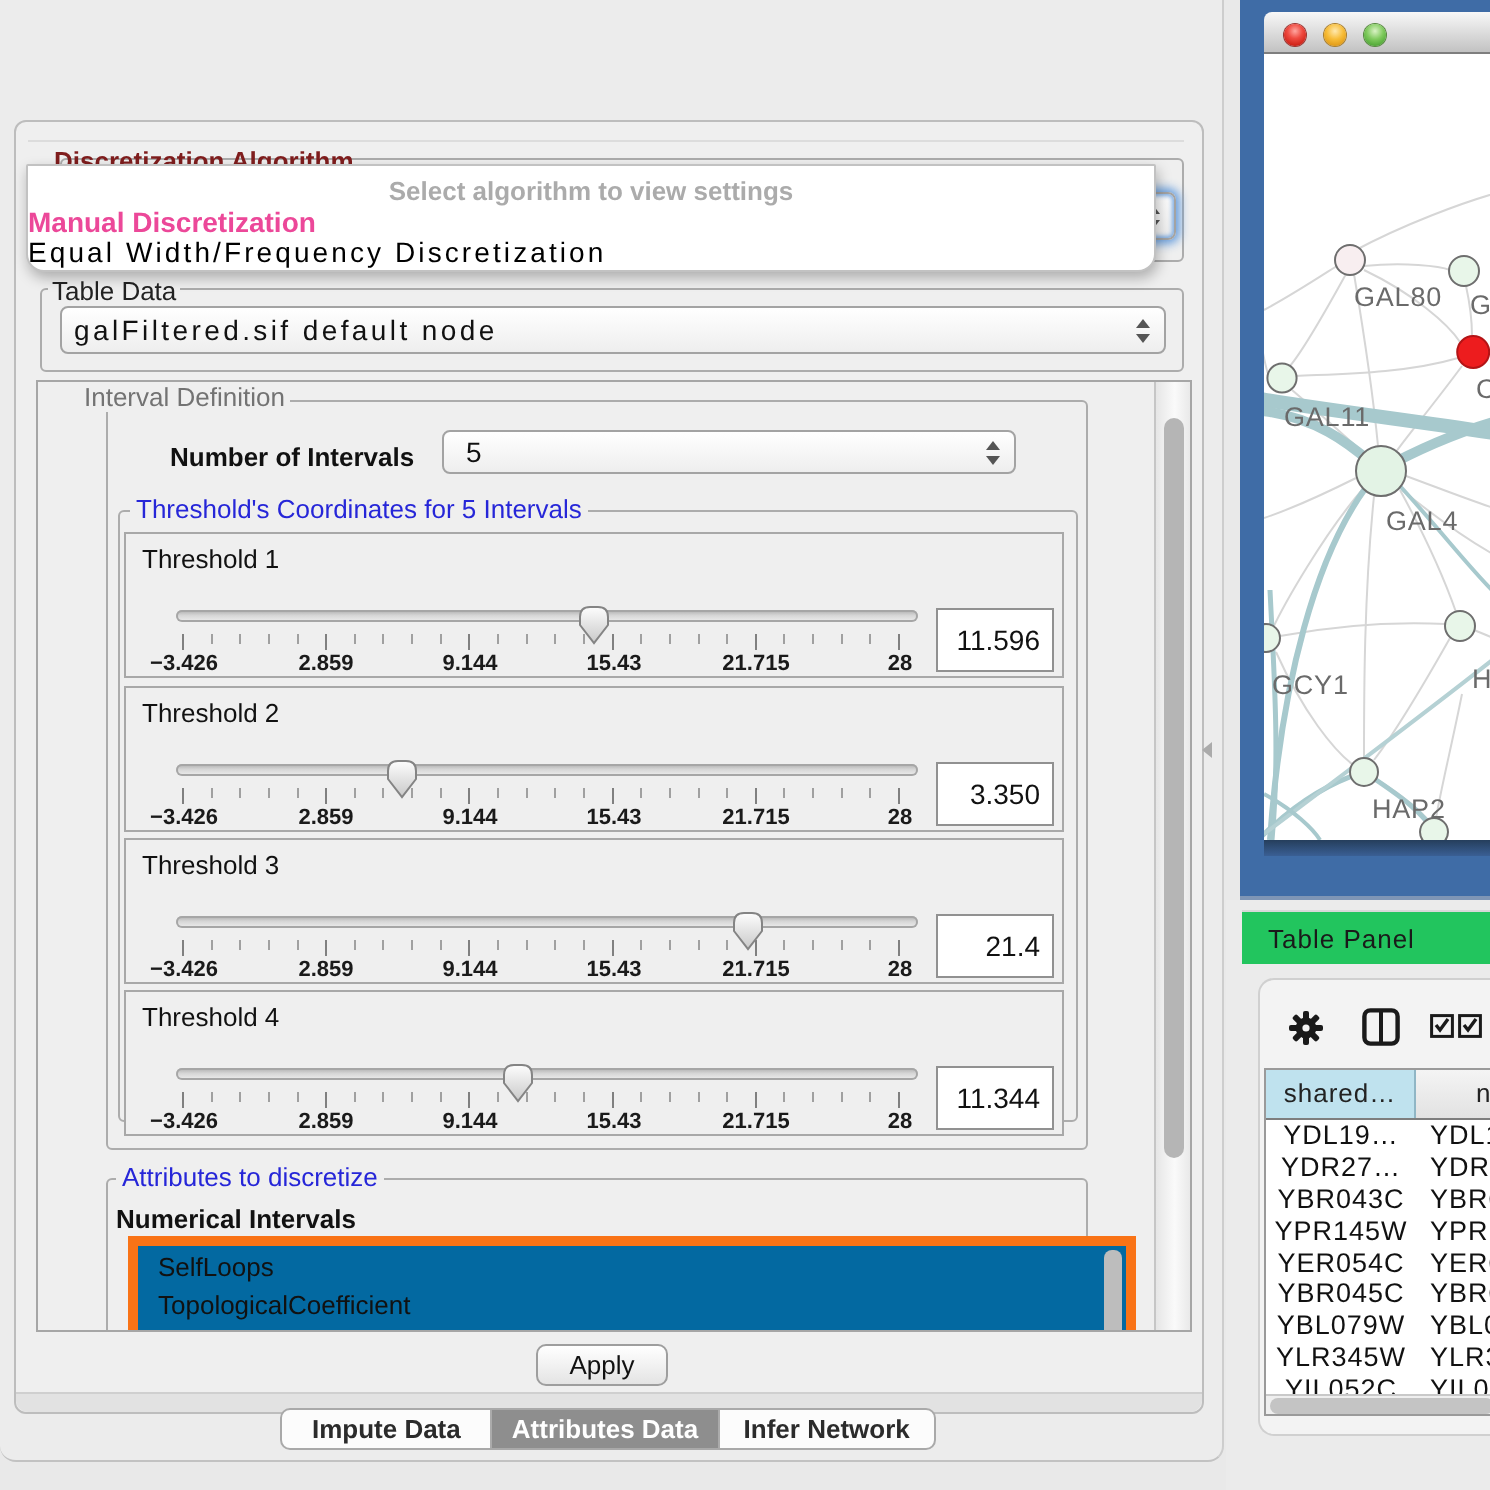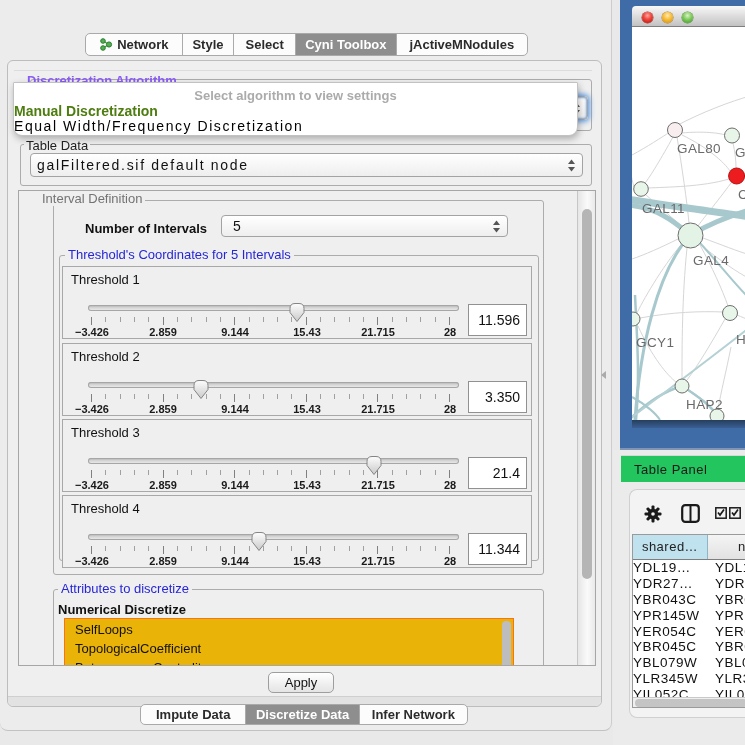--- a/index.html
+++ b/index.html
@@ -18,57 +18,44 @@
 background:repeating-linear-gradient(to right,#808080 0 1px,transparent 1px 71.6px) 0 0/359px 8px no-repeat,
 repeating-linear-gradient(to right,#A0A0A0 0 1px,transparent 1px 14.32px) 0 0/359px 5px no-repeat}
 .slbl{position:absolute;top:59px;font-size:11px;font-weight:bold;color:#1A1A1A;transform:translateX(-50%);white-space:nowrap}
 .vbox{position:absolute;left:405px;top:37px;width:59px;height:32px;background:#fff;border:1px solid #919191;font-size:14px;text-align:right;line-height:30px;padding-right:6px}
 .thumb{position:absolute;top:35px}
 .seg{position:absolute;display:flex;border:1px solid #A9A9A9;border-radius:5px;background:#FCFCFC;overflow:hidden;font-size:13px;font-weight:bold;color:#2B2B2B}
 .seg .s{display:flex;align-items:center;justify-content:center;border-right:1px solid #ABABAB;height:100%}
 .seg .s:last-child{border-right:none}
 .seg .sel{background:#8E8E8E;color:#fff}
 .row{display:flex;height:15.9px;font-size:13.5px;letter-spacing:0.5px;align-items:center}
-.c1{width:75px;flex:none;white-space:nowrap;overflow:hidden}
+.c1{width:75px;text-align:center;flex:none;white-space:nowrap;overflow:hidden}
 .c2{padding-left:7px;white-space:nowrap}
 </style></head>
 <body>
 
 <div class="ab" id="win" style="left:0;top:0;width:612px;height:731px;background:#ECECEC;border-right:1px solid #CDCDCD;border-bottom:1px solid #C2C2C2;border-radius:0 0 8px 8px">
 
-  <div class="seg" style="left:85px;top:33px;width:443px;height:23px">
-    <div class="s" style="width:97px"><svg width="14" height="15" style="margin-right:4px">
-          <line x1="4" y1="4" x2="10" y2="7.5" stroke="#3E9B3E" stroke-width="1.2"></line>
-          <line x1="4" y1="11" x2="10" y2="7.5" stroke="#3E9B3E" stroke-width="1.2"></line>
-          <circle cx="4" cy="4" r="2.3" fill="#52AE52" stroke="#2E7D2E"></circle>
-          <circle cx="4" cy="11" r="2.3" fill="#52AE52" stroke="#2E7D2E"></circle>
-          <circle cx="10" cy="7.5" r="2.6" fill="#52AE52" stroke="#2E7D2E"></circle>
-        </svg>Network</div>
-    <div class="s" style="width:52px">Style</div>
-    <div class="s" style="width:62px">Select</div>
-    <div class="s sel" style="width:101px">Cyni Toolbox</div>
-    <div class="s" style="width:131px">jActiveMNodules</div>
-  </div>
 
   <div class="ab" id="panel" style="left:7px;top:60px;width:595px;height:647px;background:#EFEFEF;border:1px solid #BDBDBD;border-radius:6px">
     <div class="ab" style="left:0;bottom:0;width:100%;height:10px;background:#E2E2E2;border-top:1px solid #CFCFCF;border-radius:0 0 6px 6px"></div>
 
     <div class="gb" style="left:22px;top:18px;width:562px;height:52px"></div>
     <div class="ab" style="left:6px;top:9px;width:578px;height:1px;background:#DCDCDC"></div>
-    <div class="ab b" style="left:19px;top:12px;color:#8b5cf6">Discretization Algorithm</div>
+    <div class="ab b" style="left:19px;top:12px;color:#7f1d1d">Discretization Algorithm</div>
     <div class="combo" style="left:32px;top:35px;width:548px;height:24px;box-shadow:0 0 5px 2px rgba(90,150,220,.9),inset 0 0 2px 1px rgba(90,150,220,.8)">
       <svg width="9" height="13">
           <path d="M4.5 0.5 L8 5 H1 Z" fill="#555"></path>
           <path d="M4.5 12.5 L1 8 H8 Z" fill="#555"></path>
         </svg>
     </div>
 
     <div class="ab" style="left:5px;top:21px;width:565px;height:54px;background:#fff;border:1px solid #C2C2C2;border-radius:1px 1px 9px 9px;box-shadow:1px 3px 7px rgba(0,0,0,.28);z-index:5">
       <div class="ab b" style="left:0;top:5px;width:100%;text-align:center;color:#ABABAB">Select algorithm to view settings</div>
-      <div class="ab b" style="left:0;top:20px;color:#4d7c0f;font-size:14px">Manual Discretization</div>
+      <div class="ab b" style="left:0;top:20px;color:#ec4899;font-size:14px">Manual Discretization</div>
       <div class="ab" style="left:0;top:35px;color:#000;font-size:14px;letter-spacing:1.55px">Equal Width/Frequency Discretization</div>
     </div>
 
     <div class="gb" style="left:12px;top:83px;width:572px;height:42px"></div>
     <div class="ab" style="left:16px;top:77px;color:#222;background:#EFEFEF;padding:0 2px">Table Data</div>
     <div class="combo" style="left:22px;top:92px;width:553px;height:24px">
       <span class="ct">galFiltered.sif default node</span>
       <svg width="9" height="13">
           <path d="M4.5 0.5 L8 5 H1 Z" fill="#555"></path>
           <path d="M4.5 12.5 L1 8 H8 Z" fill="#555"></path>
@@ -150,35 +137,35 @@
           <span class="slbl" style="left:315px">21.715</span>
           <span class="slbl" style="left:387px">28</span>
         <svg class="thumb" style="left:187px" width="18" height="21">
             <path d="M2 6.5 Q2 1.5 7 1.5 H11 Q16 1.5 16 6.5 V10.5 L9 19.5 L2 10.5 Z" fill="url(#tg)" stroke="#848484"></path>
           </svg>
         <div class="vbox">11.344</div>
       </div>
 
       <div class="gb" style="left:34px;top:398px;width:491px;height:95px"></div>
       <div class="gt" style="left:39px;top:391px;color:#2626D8">Attributes to discretize</div>
-      <div class="ab b" style="left:39px;top:411px">Numerical Discretize</div>
-      <div class="ab" style="left:45px;top:427px;width:450px;height:60px;background:#eab308;border:1px solid #f97316">
+      <div class="ab b" style="left:39px;top:411px">Numerical Intervals</div>
+      <div class="ab" style="left:45px;top:427px;width:504px;height:60px;background:#0369a1;border:5px solid #f97316">
         <div class="ab" style="left:10px;top:3px">SelfLoops</div>
         <div class="ab" style="left:10px;top:22px">TopologicalCoefficient</div>
         <div class="ab" style="left:10px;top:41px">BetweennessCentrality</div>
         <div class="ab" style="right:2px;top:2px;width:9px;height:54px;background:#BDBDBD;border-radius:4px"></div>
       </div>
     </div>
 
     <div class="ab" style="left:260px;top:611px;width:66px;height:21px;border:1px solid #9E9E9E;border-radius:5px;background:linear-gradient(#FFFFFF,#E4E4E4);text-align:center;line-height:19px">Apply</div>
   </div>
 
   <div class="seg" style="left:140px;top:704px;width:328px;height:21px">
     <div class="s" style="width:106px">Impute Data</div>
-    <div class="s sel" style="width:114px">Discretize Data</div>
+    <div class="s sel" style="width:114px">Attributes Data</div>
     <div class="s" style="width:108px">Infer Network</div>
   </div>
 </div>
 
 <div class="ab" style="left:601px;top:371px;width:0;height:0;border-top:4px solid transparent;border-bottom:4px solid transparent;border-right:5px solid #ABABAB"></div>
 <svg width="0" height="0" style="position:absolute">
     <defs>
 <linearGradient id="tg" x1="0" y1="0" x2="0" y2="1">
         <stop offset="0" stop-color="#FDFDFD"></stop>
         <stop offset="1" stop-color="#C9C9C9"></stop>

